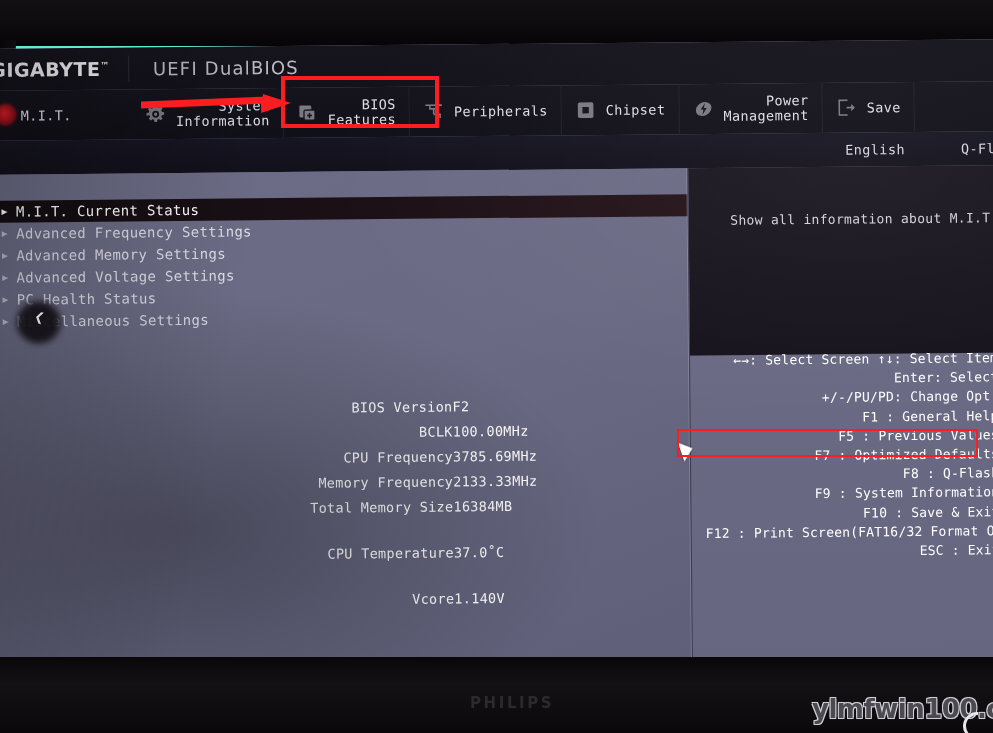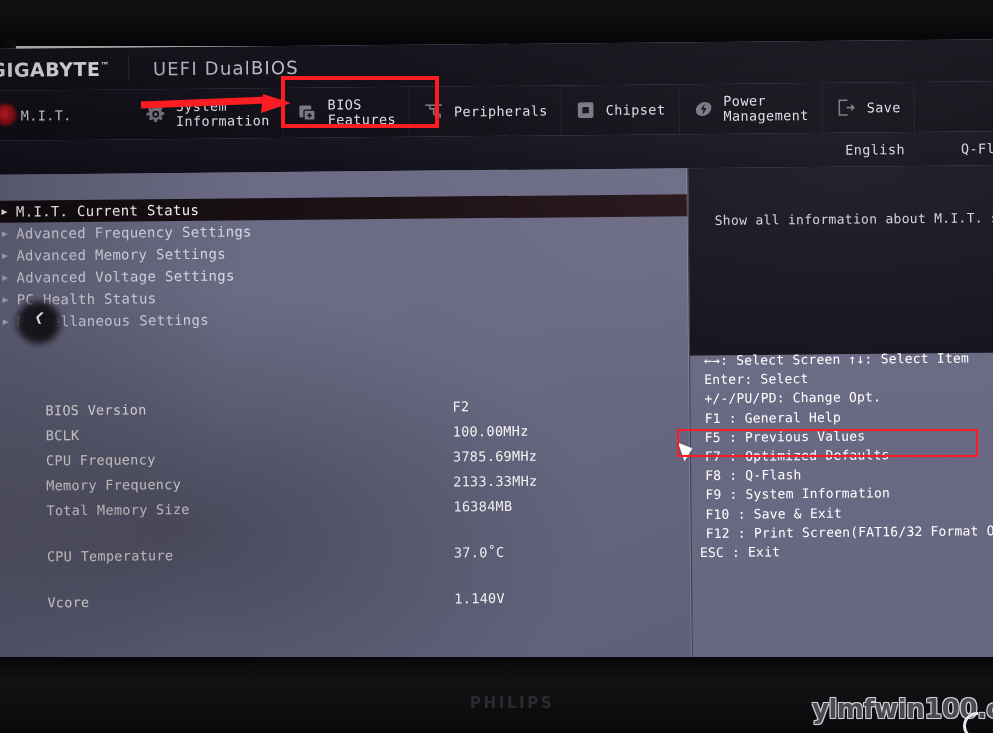--- a/index.html
+++ b/index.html
@@ -13,22 +13,23 @@
     height: 733px;
     overflow: hidden;
     font-family: "DejaVu Sans Mono", "Liberation Mono", monospace;
     position: relative;
   }
 
   
   #photo {
     position: absolute;
     inset: 0;
-    background: #a3a3a3;
+    background: #5eead4;
     overflow: hidden;
+    text-align: right;
   }
   #bezel-top {
     position: absolute;
     left: 0; top: 0; width: 993px; height: 46px;
     background: linear-gradient(180deg,#131013 0%, #0c0a0d 60%, #050406 100%);
   }
   #bezel-bottom {
     position: absolute;
     left: 0; top: 657px; width: 993px; height: 76px;
     background: linear-gradient(180deg,#090709 0%, #131114 35%, #0a080b 100%);

